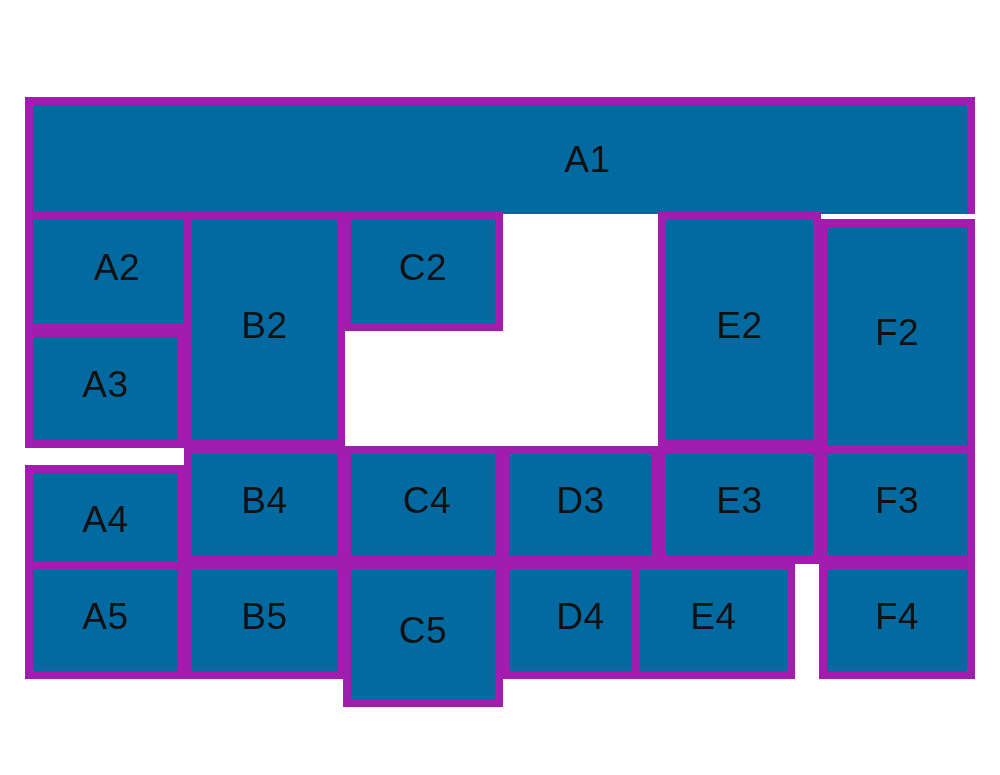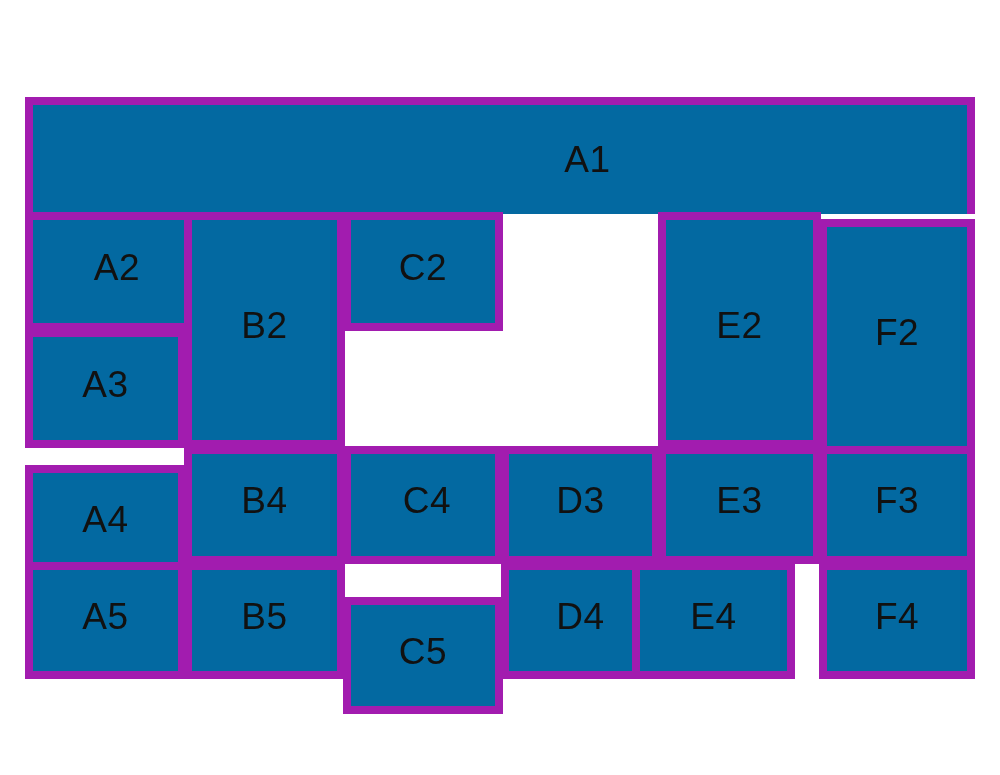--- a/index.html
+++ b/index.html
@@ -56,21 +56,21 @@
   
   .c-a4 { left: 25px;  top: 446px; width: 161px; height: 118px; margin-top: 19px; }
   .c-b4 { left: 184px; top: 446px; width: 161px; height: 118px; }
   .c-c4 { left: 343px; top: 446px; width: 160px; height: 118px; padding-left: 8px; }
   .c-d3 { left: 501px; top: 446px; width: 159px; height: 118px; }
   .c-e3 { left: 658px; top: 446px; width: 163px; height: 118px; align-items: center; }
   .c-f3 { left: 819px; top: 446px; width: 156px; height: 118px; }
   
   .c-a5 { left: 25px;  top: 562px; width: 161px; height: 117px; }
   .c-b5 { left: 184px; top: 562px; width: 161px; height: 117px; }
-  .c-c5 { left: 343px; top: 562px; width: 160px; height: 117px; margin-top: 35px; }
+  .c-c5 { left: 343px; top: 562px; width: 160px; height: 145px; }
   .c-d4 { left: 501px; top: 562px; width: 159px; height: 117px; }
   .c-e4 { left: 632px; top: 562px; width: 163px; height: 117px; }
   .c-f4 { left: 819px; top: 562px; width: 156px; height: 117px; }
 </style>
 </head>
 <body>
 
 <div id="canvas">
 
   <div class="cell c-a1">

